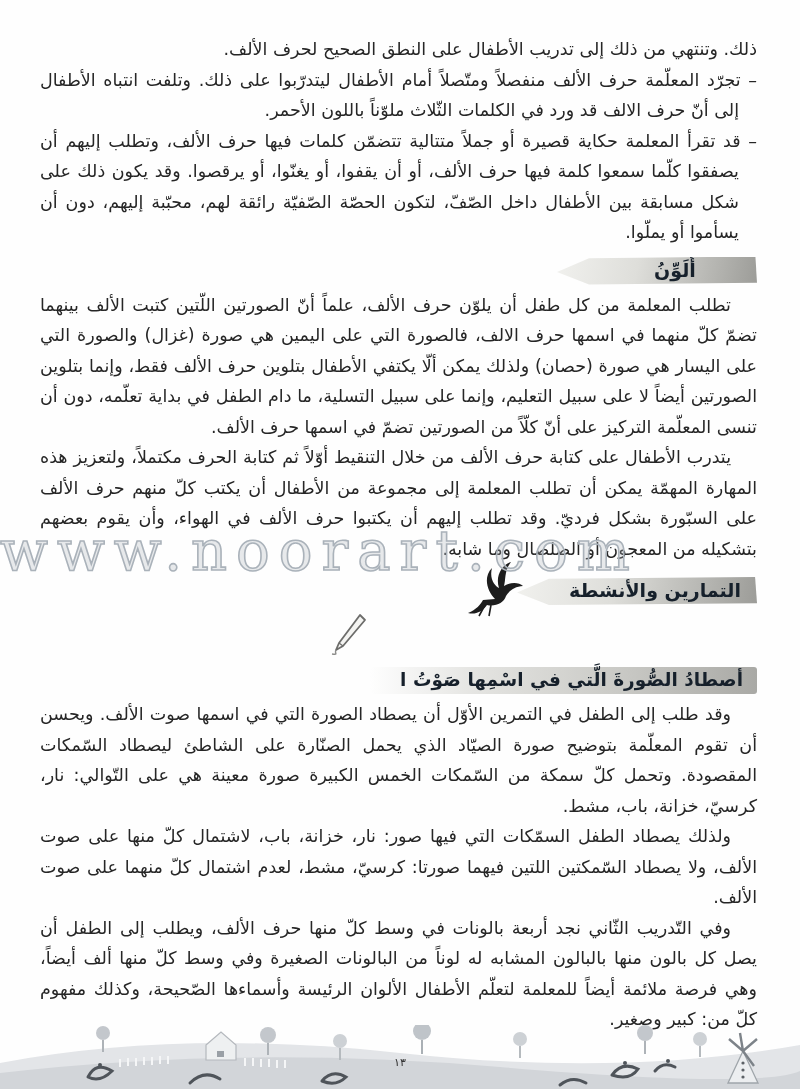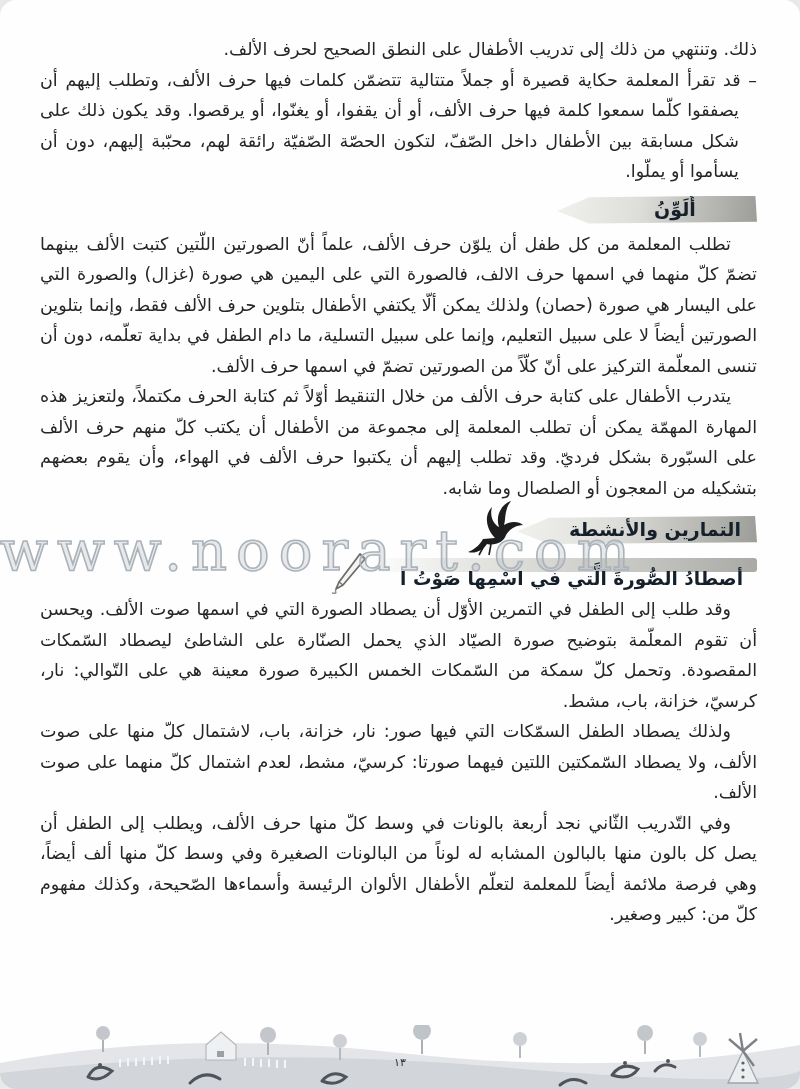--- a/index.html
+++ b/index.html
@@ -1,21 +1,20 @@
 <!DOCTYPE html>
 <html lang="ar"><head>
 <meta charset="utf-8">
 <style>
   html,body{margin:0;padding:0;background:#e9e9e9;}
   .page{
     width:800px;height:1089px;margin:0 auto;background:#fefefe;
     position:relative;overflow:hidden;
     font-family:"DejaVu Sans",sans-serif;
     direction:rtl;
-    border-radius:16px;
   }
   .content{padding:34px 43px 0 40px;color:#262626;}
   .body-text p{
     margin:0;font-size:17.5px;line-height:30.5px;
     text-align:justify;text-align-last:right;color:#262626;
   }
   .para-indent{text-indent:26px;}
   .bullet{padding-right:18px;text-indent:-18px;}
   
   .sec-head{margin:9px 0 5px;position:relative;text-align:right;}
@@ -23,24 +22,24 @@
   .ribbon{
     display:inline-block;box-sizing:border-box;position:relative;
     height:28px;line-height:27px;min-width:200px;
     padding:0 16px 0 52px;text-align:center;
     background:linear-gradient(100deg,#f1f1ee 0%,#dededa 40%,#b3b3af 80%,#9c9c98 100%);
     clip-path:polygon(0 55%,32px 6%,99.2% 0,100% 94%,32px 100%);
     font-weight:bold;font-size:19px;color:#16202b;
   }
   .band{
     display:inline-block;box-sizing:border-box;position:relative;
-    height:14px;line-height:26px;
-    padding:8px 14px 0 30px;border-radius:3px;
+    height:27px;line-height:26px;
+    padding:0 14px 0 30px;border-radius:3px;
     background:linear-gradient(to left,#a9a9a5 0%,#c9c9c5 35%,#e2e2df 70%,rgba(240,240,238,0) 100%);
-    font-weight:bold;font-size:18.5px;color:#16202b;
+    font-weight:bold;font-size:18.5px;color:#16202b;margin-top:48px;
   }
   .bird{position:absolute;left:-52px;top:-18px;width:62px;height:58px;}
   .pencil{position:absolute;left:-40px;top:-6px;width:38px;height:42px;}
   .watermark{
     position:absolute;top:518px;left:0;width:704px;
     font-family:"DejaVu Serif",serif;font-size:56px;font-weight:normal;
     letter-spacing:9px;text-align:left;direction:ltr;
     color:rgba(172,180,188,0.28);
     -webkit-text-stroke:1.6px #aab2ba;
     pointer-events:none;white-space:nowrap;
@@ -52,20 +51,21 @@
   }
 </style>
 </head>
 <body>
 
 <div class="page">
 
   <div class="content body-text">
 
     <p>ذلك. وتنتهي من ذلك إلى تدريب الأطفال على النطق الصحيح لحرف الألف.</p>
+    <p class="bullet">– تجرّد المعلّمة حرف الألف منفصلاً ومتّصلاً أمام الأطفال ليتدرّبوا على ذلك. وتلفت انتباه الأطفال إلى أنّ حرف الالف قد ورد في الكلمات الثّلاث ملوّناً باللون الأحمر.</p>
     <p class="bullet">– قد تقرأ المعلمة حكاية قصيرة أو جملاً متتالية تتضمّن كلمات فيها حرف الألف، وتطلب إليهم أن يصفقوا كلّما سمعوا كلمة فيها حرف الألف، أو أن يقفوا، أو يغنّوا، أو يرقصوا. وقد يكون ذلك على شكل مسابقة بين الأطفال داخل الصّفّ، لتكون الحصّة الصّفيّة رائقة لهم، محبّبة إليهم، دون أن يسأموا أو يملّوا.</p>
 
     <div class="sec-head">
       <span class="ribbon-wrap">
         <span class="ribbon">أُلَوِّنُ</span>
       </span>
     </div>
     <p class="para-indent">تطلب المعلمة من كل طفل أن يلوّن حرف الألف، علماً أنّ الصورتين اللّتين كتبت الألف بينهما تضمّ كلّ منهما في اسمها حرف الالف، فالصورة التي على اليمين هي صورة (غزال) والصورة التي على اليسار هي صورة (حصان) ولذلك يمكن ألّا يكتفي الأطفال بتلوين حرف الألف فقط، وإنما بتلوين الصورتين أيضاً لا على سبيل التعليم، وإنما على سبيل التسلية، ما دام الطفل في بداية تعلّمه، دون أن تنسى المعلّمة التركيز على أنّ كلّاً من الصورتين تضمّ في اسمها حرف الألف.</p>
 
     <p class="para-indent">يتدرب الأطفال على كتابة حرف الألف من خلال التنقيط أوّلاً ثم كتابة الحرف مكتملاً، ولتعزيز هذه المهارة المهمّة يمكن أن تطلب المعلمة إلى مجموعة من الأطفال أن يكتب كلّ منهم حرف الألف على السبّورة بشكل فرديّ. وقد تطلب إليهم أن يكتبوا حرف الألف في الهواء، وأن يقوم بعضهم بتشكيله من المعجون أو الصلصال وما شابه.</p>

